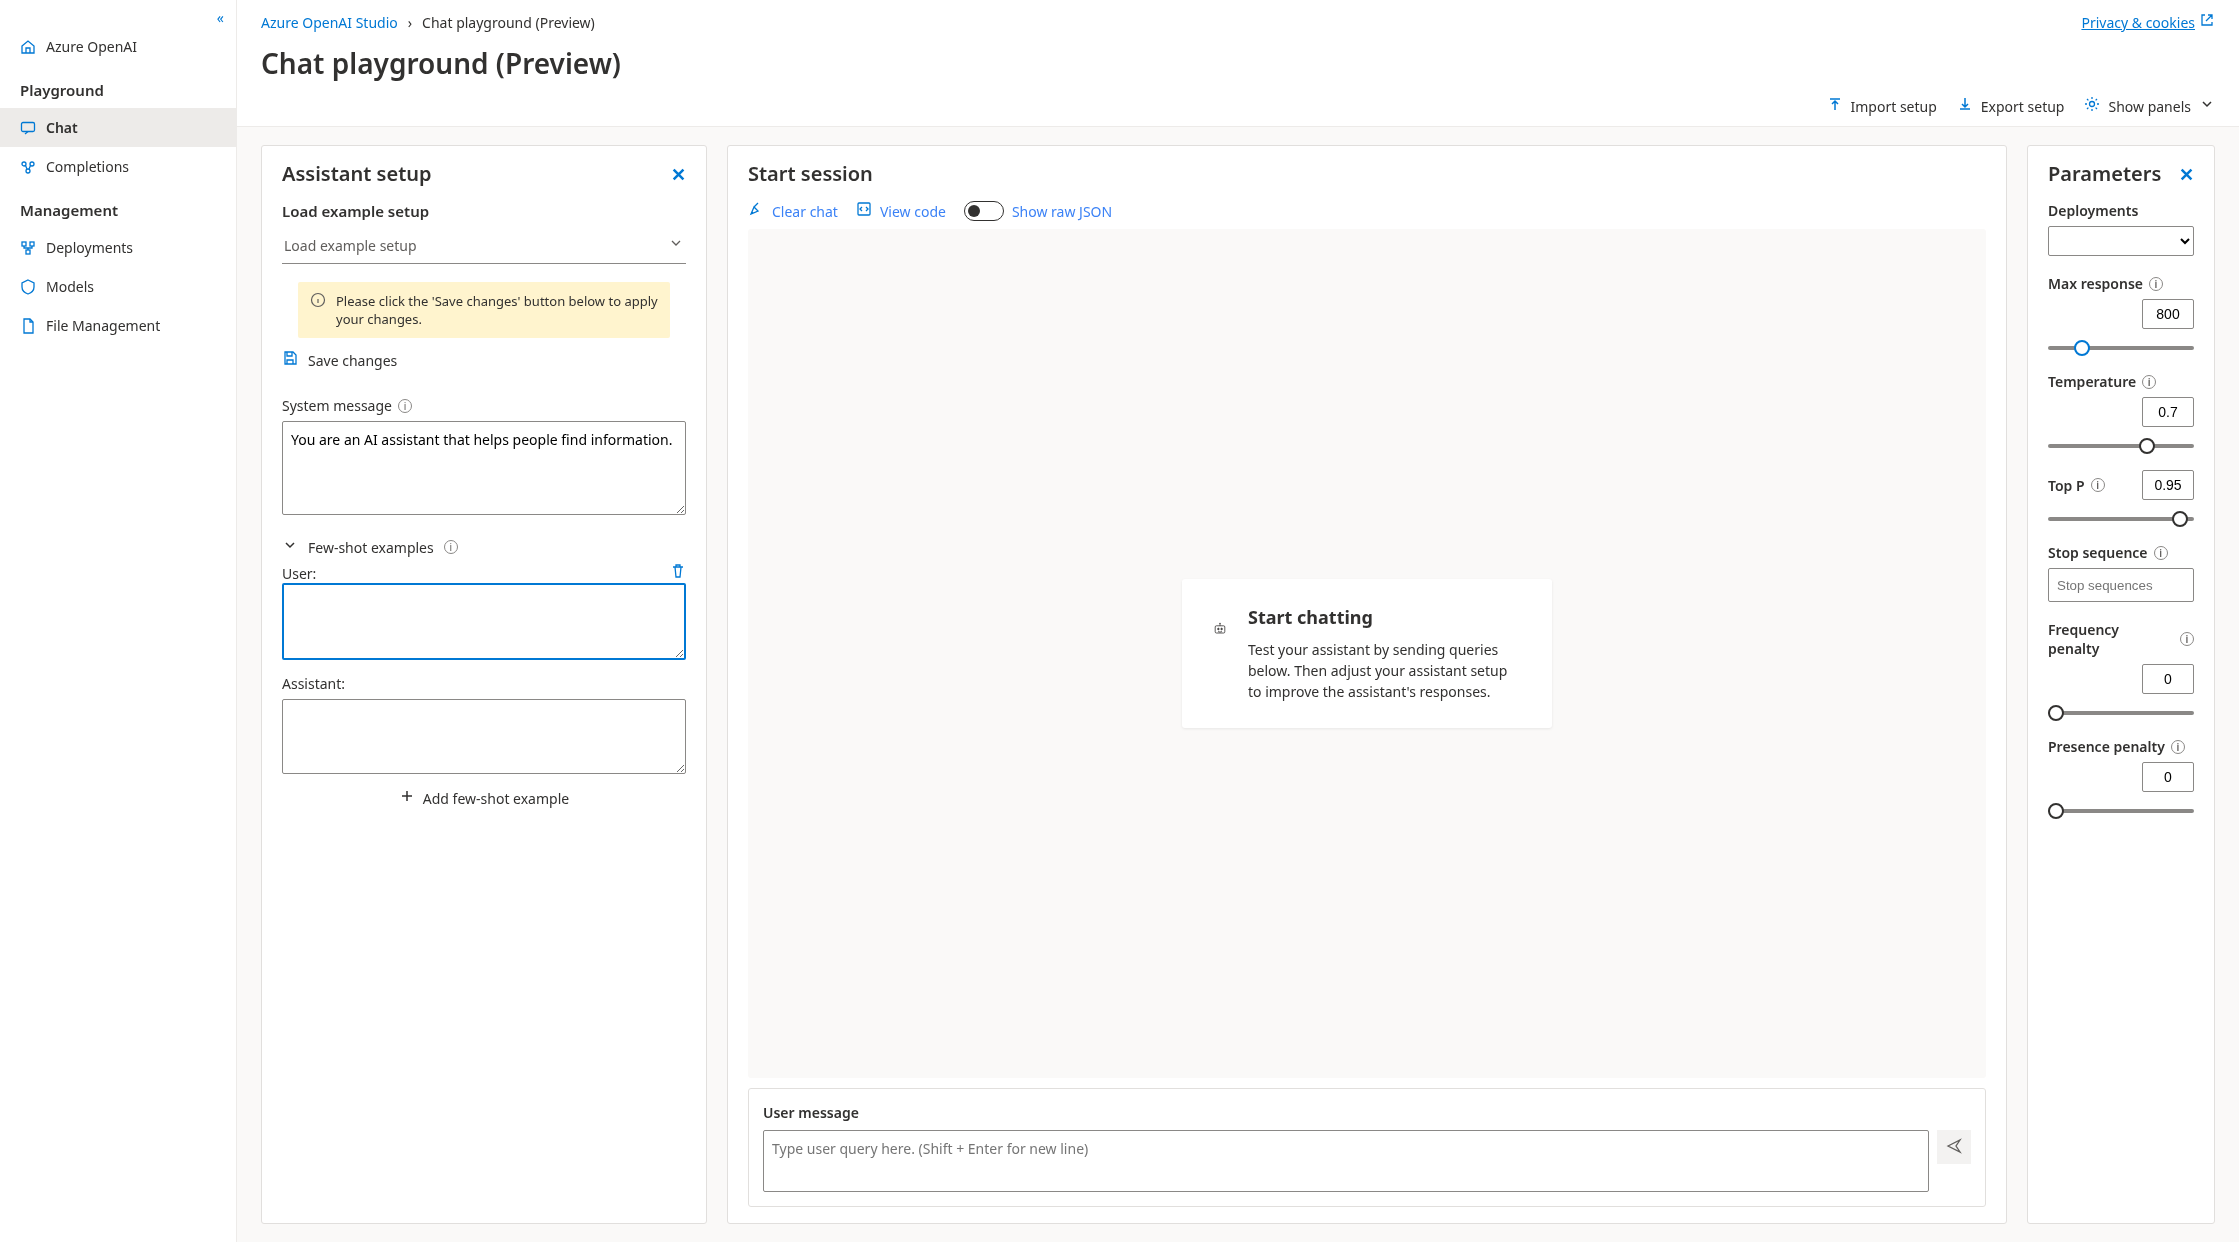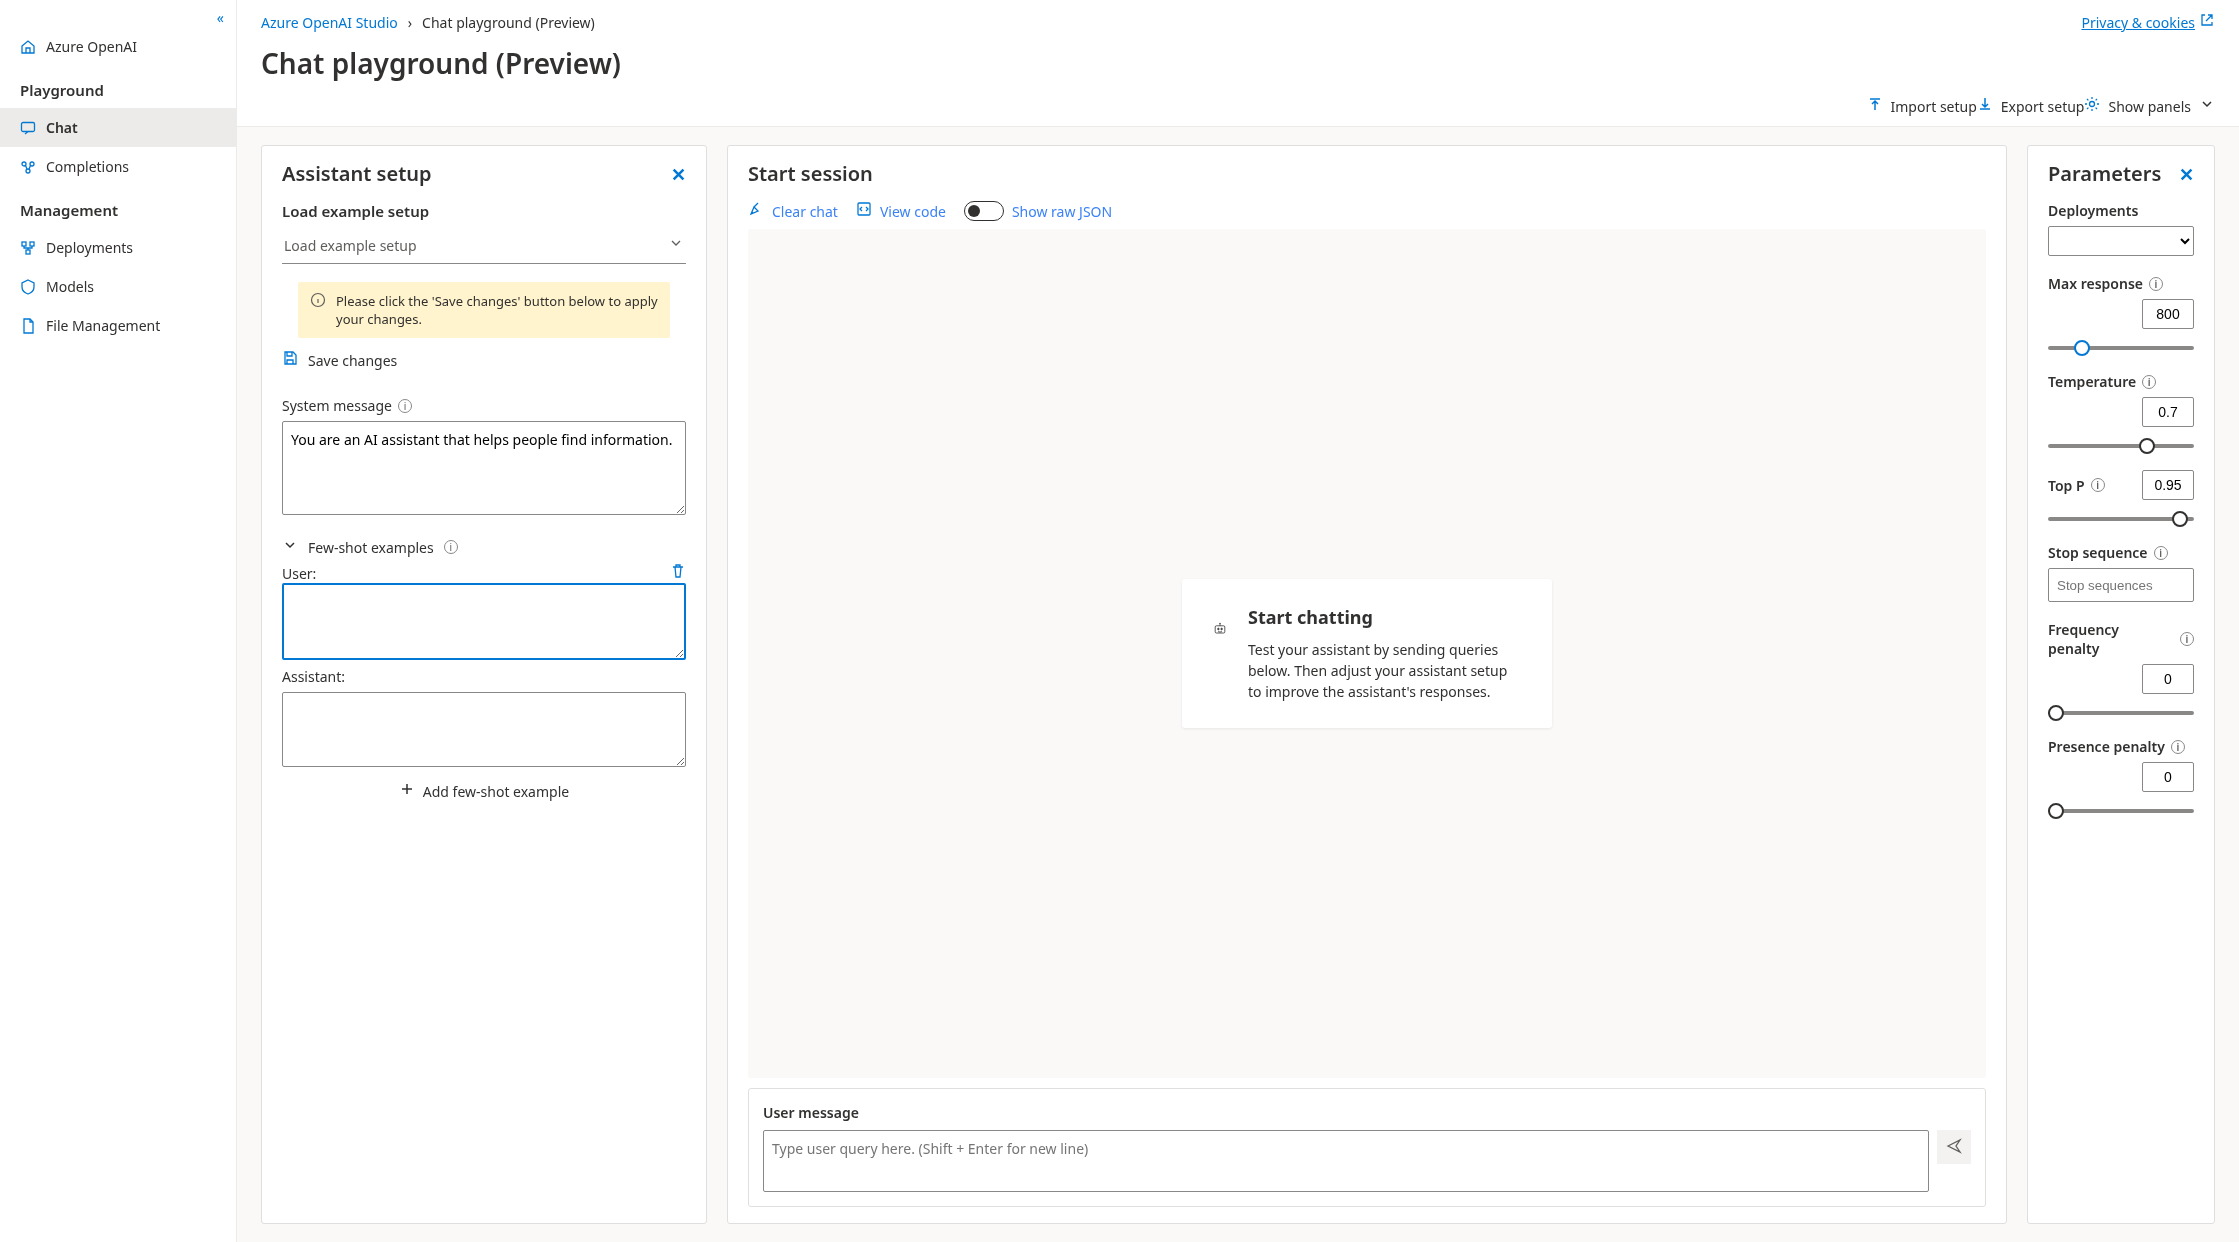--- a/index.html
+++ b/index.html
@@ -15,21 +15,21 @@
 .sidebar-section { font-weight: 600; padding: 14px 20px 8px; font-size: 15px; }
 .sidebar-icon { width: 16px; height: 16px; display: inline-flex; align-items: center; justify-content: center; color: #0078d4; }
 
 
 .main { flex: 1; display: flex; flex-direction: column; overflow: hidden; }
 .topbar { padding: 12px 24px 0 24px; }
 .breadcrumb { display: flex; align-items: center; gap: 10px; font-size: 14px; }
 .breadcrumb a { color: #0078d4; text-decoration: none; }
 .breadcrumb .priv { margin-left: auto; color: #0078d4; text-decoration: underline; display: flex; align-items: center; gap: 4px; }
 .page-title { font-size: 28px; font-weight: 600; margin-top: 12px; }
-.toolbar { display: flex; justify-content: flex-end; align-items: center; padding: 14px 24px 10px; border-bottom: 1px solid #edebe9; }
+.toolbar { display: flex; gap: 20px; justify-content: flex-end; align-items: center; padding: 14px 24px 10px; border-bottom: 1px solid #edebe9; }
 .toolbar-btn { display: flex; align-items: center; gap: 8px; cursor: pointer; color: #323130; }
 .toolbar-btn .ic { color: #0078d4; }
 
 .panels { flex: 1; display: flex; gap: 20px; padding: 18px 24px; background: #faf9f8; overflow: hidden; }
 .panel { background: #fff; border: 1px solid #e1dfdd; border-radius: 3px; display: flex; flex-direction: column; overflow: hidden; }
 .panel-left { width: 446px; flex-shrink: 0; }
 .panel-mid { flex: 1; }
 .panel-right { width: 188px; flex-shrink: 0; }
 .panel-header { display: flex; align-items: center; justify-content: space-between; padding: 14px 20px 6px; font-size: 20px; font-weight: 600; }
 .panel-header .close { color: #0078d4; cursor: pointer; font-size: 18px; }
@@ -260,21 +260,21 @@
           <div class="user-row">
             <span>User:</span>
             <span class="delete-icon">
               <svg viewBox="0 0 16 16" fill="none" stroke="currentColor" stroke-width="1.3">
                   <path d="M3 4h10M6 4V2h4v2M5 4l1 10h4l1-10"></path>
                 </svg>
             </span>
           </div>
           <textarea class="tx focused" rows="3" style=""></textarea>
 
-          <div class="field-label" style="margin-top:3px;">
+          <div class="field-label" style="margin-top:10px;">
             <span>Assistant:</span>
           </div>
           <textarea class="tx" rows="3" style=""></textarea>
 
           <div class="add-example">
             <span>
               <svg viewBox="0 0 16 16" fill="none" stroke="#323130" stroke-width="1.5">
                   <path d="M8 3v10M3 8h10"></path>
                 </svg>
             </span>

